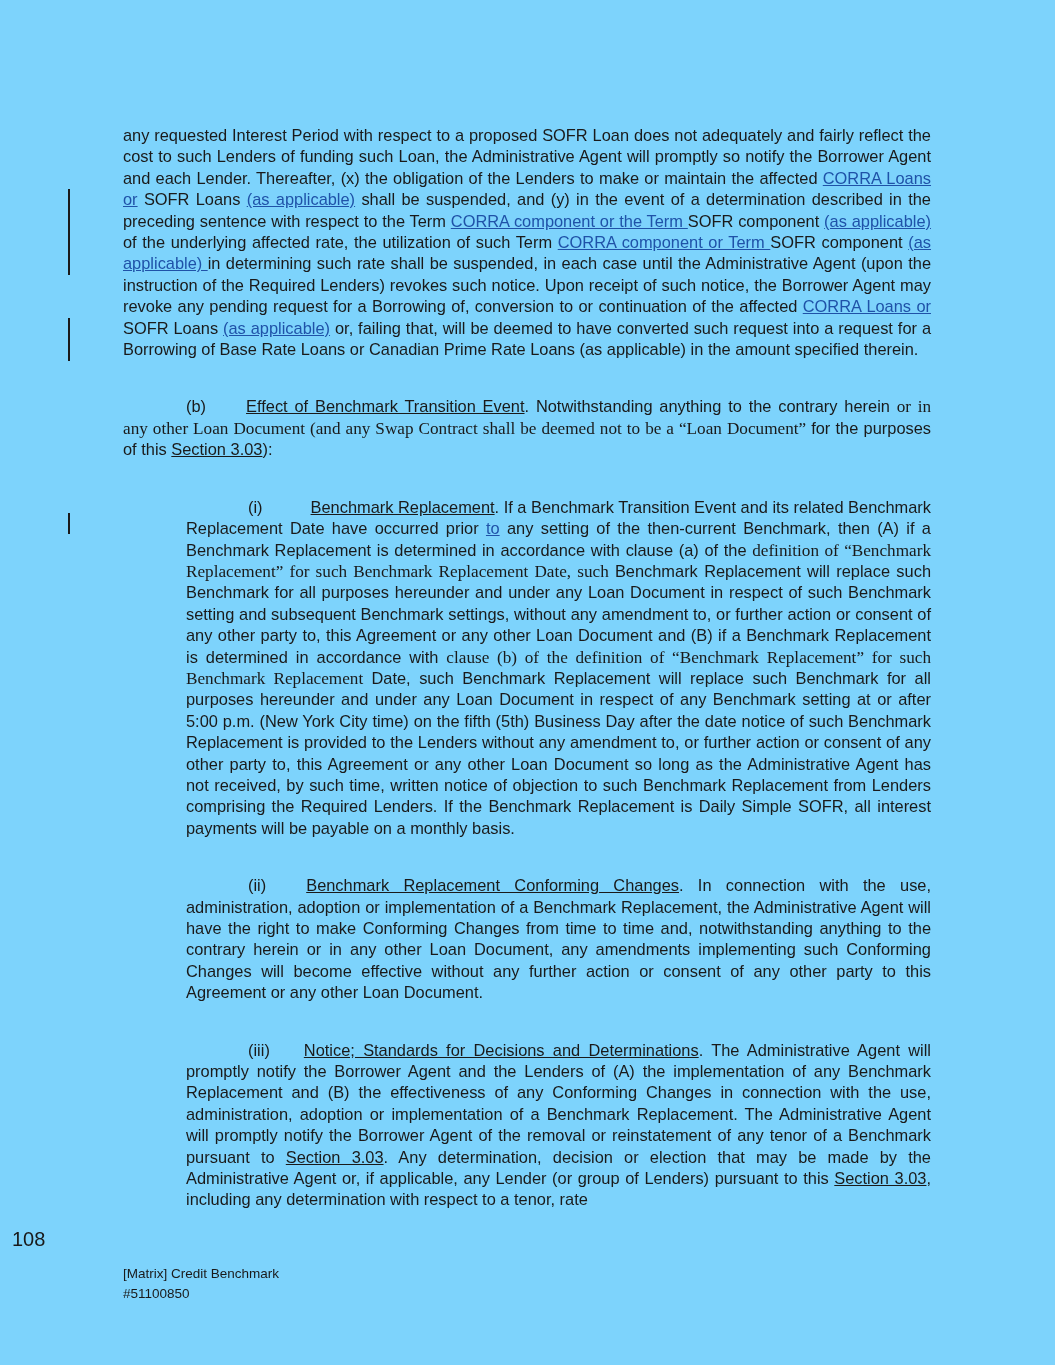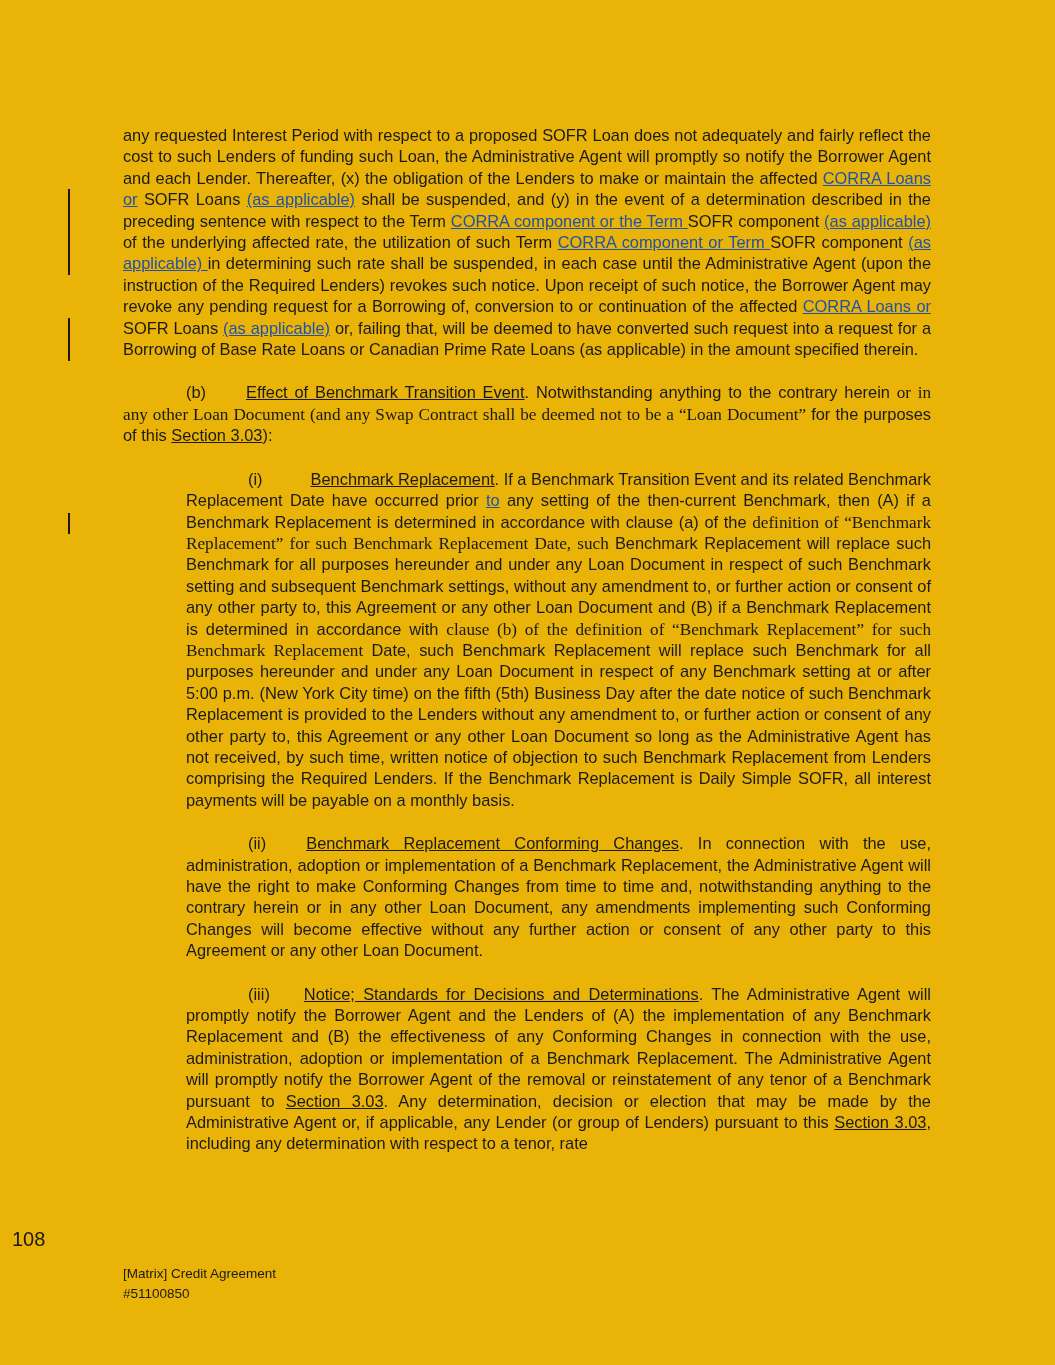--- a/index.html
+++ b/index.html
@@ -4,32 +4,32 @@
 <style>
   * { margin: 0; padding: 0; box-sizing: border-box; }
   html, body { background: #ffffff; }
   body {
     width: 1055px; height: 1365px;
     position: relative;
     font-family: "Liberation Sans", sans-serif;
     color: #1a1a1a;
     overflow: hidden;
   }
-  .page { position: absolute; inset: 0; background: #eab308; }
+  .page { position: absolute; inset: 0; background: #7dd3fc; }
 
   .text-block {
     position: absolute;
     left: 123px; top: 125px;
     width: 808px;
     font-size: 16.4px;
     line-height: 21.4px;
     text-align: justify;
   }
   .text-block p { margin: 0; }
-  .text-block p + p { margin-top: 22px; }
+  .text-block p + p { margin-top: 36px; }
 
   p.para-main { text-indent: 0; }
   p.para-b    { text-indent: 63px; }
   p.para-sub  { margin-left: 63px; text-indent: 62px; }
 
   span.ins   { color: var(--ins-color, #1f52a8); text-decoration: underline; }
   span.u     { text-decoration: underline; }
   span.serif { font-family: "Liberation Serif", serif; font-size: 17.2px; }
   span.tab   { display: inline-block; }
 
@@ -68,17 +68,17 @@
       <p class="para-main"><span>any requested Interest Period with respect to a proposed SOFR Loan does not adequately and fairly reflect the cost to such Lenders of funding such Loan, the Administrative Agent will promptly so notify the Borrower Agent and each Lender. Thereafter, (x) the obligation of the Lenders to make or maintain the affected </span><span class="ins">CORRA Loans or</span><span> SOFR Loans </span><span class="ins">(as applicable)</span><span> shall be suspended, and (y) in the event of a determination described in the preceding sentence with respect to the Term </span><span class="ins">CORRA component or the Term </span><span>SOFR component </span><span class="ins">(as applicable) </span><span>of the underlying affected rate, the utilization of such Term </span><span class="ins">CORRA component or Term </span><span>SOFR component </span><span class="ins">(as applicable) </span><span>in determining such rate shall be suspended, in each case until the Administrative Agent (upon the instruction of the Required Lenders) revokes such notice. Upon receipt of such notice, the Borrower Agent may revoke any pending request for a Borrowing of, conversion to or continuation of the affected </span><span class="ins">CORRA Loans or </span><span>SOFR Loans </span><span class="ins">(as applicable)</span><span> or, failing that, will be deemed to have converted such request into a request for a Borrowing of Base Rate Loans or Canadian Prime Rate Loans (as applicable) in the amount specified therein.</span></p>
       <p class="para-b"><span>(b)</span><span class="tab" style="width: 40px;"></span><span class="u">Effect of Benchmark Transition Event</span><span>. Notwithstanding anything to the contrary herein </span><span class="serif">or in any other Loan Document (and any Swap Contract shall be deemed not to be a “Loan Document” </span><span>for the purposes of this </span><span class="u">Section 3.03</span><span>):</span></p>
       <p class="para-sub"><span>(i)</span><span class="tab" style="width: 48px;"></span><span class="u">Benchmark Replacement</span><span>. If a Benchmark Transition Event and its related Benchmark Replacement Date have occurred prior </span><span class="ins">to</span><span> any setting of the then-current Benchmark, then (A) if a Benchmark Replacement is determined in accordance with clause (a) of the </span><span class="serif">definition of “Benchmark Replacement” for such Benchmark Replacement Date, such </span><span>Benchmark Replacement will replace such Benchmark for all purposes hereunder and under any Loan Document in respect of such Benchmark setting and subsequent Benchmark settings, without any amendment to, or further action or consent of any other party to, this Agreement or any other Loan Document and (B) if a Benchmark Replacement is determined in accordance with </span><span class="serif">clause (b) of the definition of “Benchmark Replacement” for such Benchmark Replacement </span><span>Date, such Benchmark Replacement will replace such Benchmark for all purposes hereunder and under any Loan Document in respect of any Benchmark setting at or after 5:00 p.m. (New York City time) on the fifth (5th) Business Day after the date notice of such Benchmark Replacement is provided to the Lenders without any amendment to, or further action or consent of any other party to, this Agreement or any other Loan Document so long as the Administrative Agent has not received, by such time, written notice of objection to such Benchmark Replacement from Lenders comprising the Required Lenders. If the Benchmark Replacement is Daily Simple SOFR, all interest payments will be payable on a monthly basis.</span></p>
       <p class="para-sub"><span>(ii)</span><span class="tab" style="width: 40px;"></span><span class="u">Benchmark Replacement Conforming Changes</span><span>. In connection with the use, administration, adoption or implementation of a Benchmark Replacement, the Administrative Agent will have the right to make Conforming Changes from time to time and, notwithstanding anything to the contrary herein or in any other Loan Document, any amendments implementing such Conforming Changes will become effective without any further action or consent of any other party to this Agreement or any other Loan Document.</span></p>
       <p class="para-sub"><span>(iii)</span><span class="tab" style="width: 34px;"></span><span class="u">Notice; Standards for Decisions and Determinations</span><span>. The Administrative Agent will promptly notify the Borrower Agent and the Lenders of (A) the implementation of any Benchmark Replacement and (B) the effectiveness of any Conforming Changes in connection with the use, administration, adoption or implementation of a Benchmark Replacement. The Administrative Agent will promptly notify the Borrower Agent of the removal or reinstatement of any tenor of a Benchmark pursuant to </span><span class="u">Section 3.03</span><span>. Any determination, decision or election that may be made by the Administrative Agent or, if applicable, any Lender (or group of Lenders) pursuant to this </span><span class="u">Section 3.03</span><span>, including any determination with respect to a tenor, rate</span></p>
     </div>
 
   <div class="page-number">108</div>
 
   <div class="footer">
-    <div>[Matrix] Credit Agreement</div>
+    <div>[Matrix] Credit Benchmark</div>
     <div>#51100850</div>
   </div>
 
 </div>
 
 </body></html>

